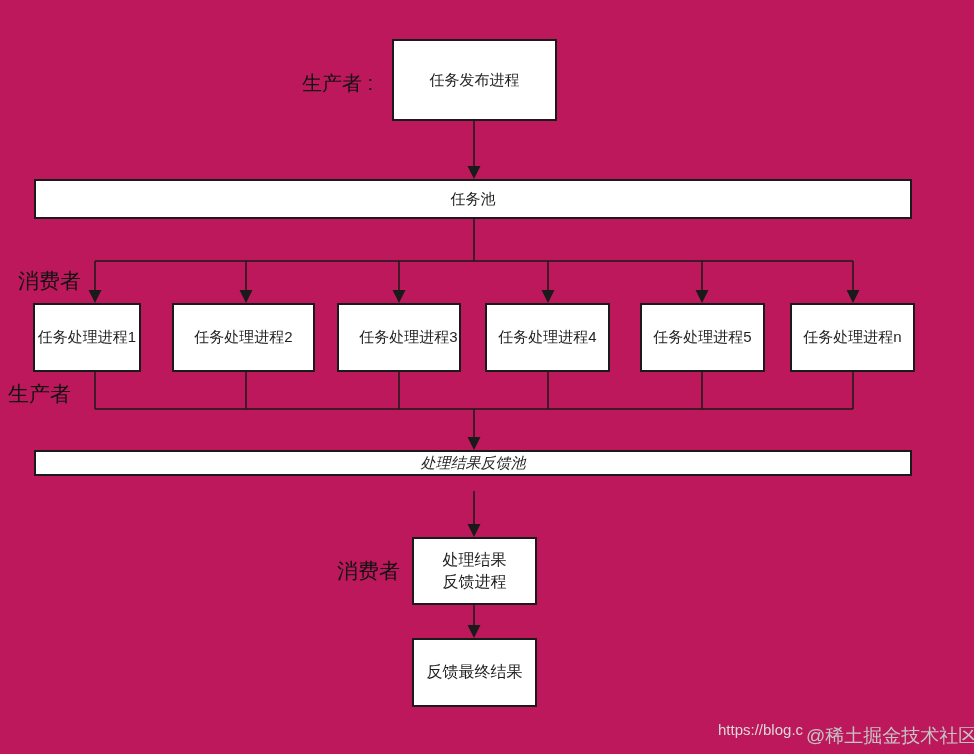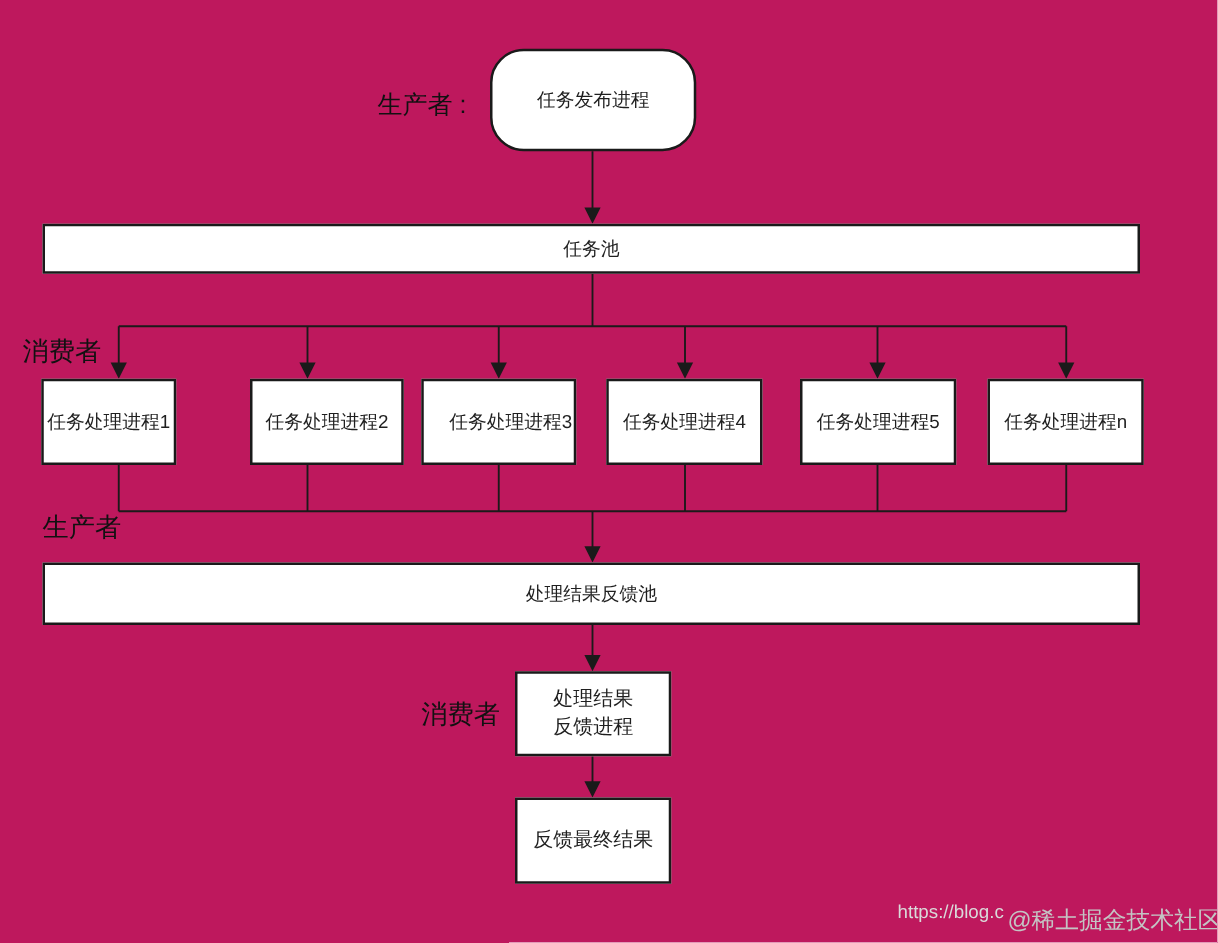--- a/index.html
+++ b/index.html
@@ -92,41 +92,41 @@
       <polygon points="467.5,437 480.5,437 474,450"></polygon>
       <polygon points="467.5,524 480.5,524 474,537"></polygon>
       <polygon points="467.5,625 480.5,625 474,638"></polygon>
     </g>
   </svg>
 
   <div class="side-label" style="left:302px;top:70px;font-size:20px;">生产者 :</div>
 
   <div class="side-label" style="left:18px;top:267px;">消费者</div>
 
-  <div class="side-label" style="left:34px;top:380px;margin-top:28px;">生产者</div>
+  <div class="side-label" style="left:8px;top:380px;">生产者</div>
 
   <div class="side-label" style="left:337px;top:557px;">消费者</div>
 
-  <div class="box" style="left:392px;top:39px;width:165px;height:82px;border-radius:27px;">任务发布进程</div>
+  <div class="box" style="left:392px;top:39px;width:165px;height:82px;">任务发布进程</div>
 
   <div class="box" style="left:34px;top:179px;width:878px;height:40px;">任务池</div>
 
   <div class="box small" style="left:33px;top:303px;width:108px;height:69px;">任务处理进程1</div>
 
-  <div class="box small" style="left:200px;top:303px;width:123px;height:69px;">任务处理进程2</div>
+  <div class="box small" style="left:172px;top:303px;width:143px;height:69px;">任务处理进程2</div>
 
   <div class="box small" style="left:337px;top:303px;width:124px;height:69px;padding-left:19px;">任务处理进程3</div>
 
   <div class="box small" style="left:485px;top:303px;width:125px;height:69px;">任务处理进程4</div>
 
   <div class="box small" style="left:640px;top:303px;width:125px;height:69px;">任务处理进程5</div>
 
   <div class="box small" style="left:790px;top:303px;width:125px;height:69px;">任务处理进程n</div>
 
-  <div class="box" style="left:34px;top:450px;width:878px;height:50px;">处理结果反馈池</div>
+  <div class="box" style="left:34px;top:450px;width:878px;height:26px;font-style:italic;">处理结果反馈池</div>
 
   <div class="box multiline" style="left:412px;top:537px;width:125px;height:68px;">处理结果
 反馈进程</div>
 
   <div class="box" style="left:412px;top:638px;width:125px;height:69px;font-size:16px;text-align:center;">反馈最终结果</div>
 
   <div class="watermark-url">https://blog.c</div>
   <div class="watermark-community">@稀土掘金技术社区</div>
 
 </div>

